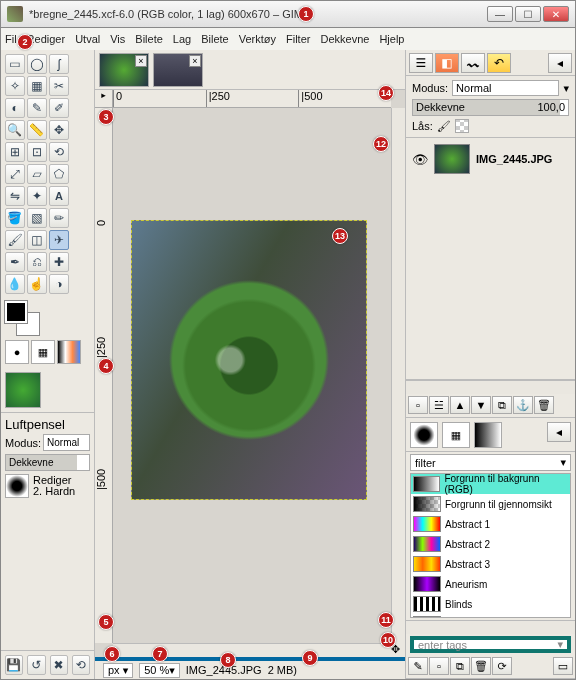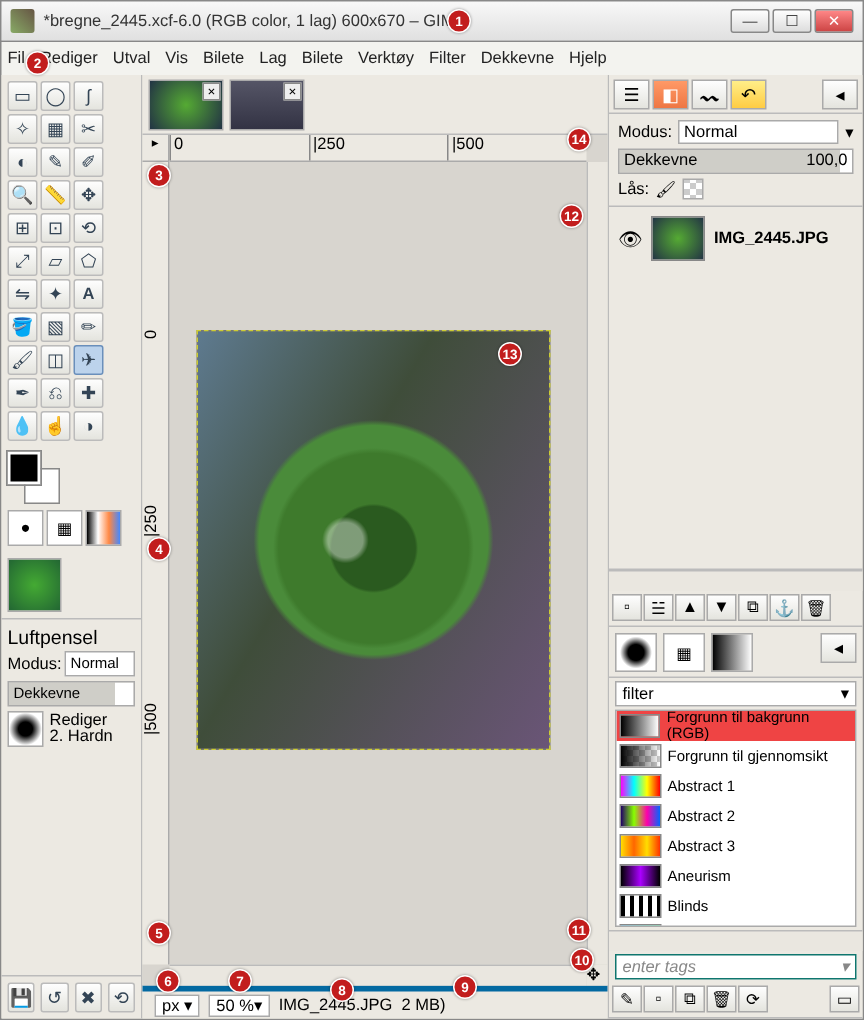--- a/index.html
+++ b/index.html
@@ -90,24 +90,24 @@
 
 .rtabs2 { height: 34px; display: flex; gap: 4px; padding: 4px; border-bottom: 1px solid #bbb; }
 .rtab2 { width: 28px; height: 26px; border: 1px solid #aaa; background: #fff; display: flex; align-items: center; justify-content: center; }
 .rtab2.brush { background: radial-gradient(circle,#000 30%,#fff 60%); }
 .rtab2.grad { background: linear-gradient(90deg,#000,#fff); }
 
 .filter { padding: 2px 4px; }
 .filter .fhdr { display: flex; justify-content: space-between; border: 1px solid #aaa; background: #fff; padding: 1px 4px; font-size: 10px; height: 17px; align-items: center; }
 .gradlist { height: 145px; overflow: hidden; border: 1px solid #aaa; background: #fff; margin-top: 2px; }
 .grow { display: flex; align-items: center; height: 20px; gap: 4px; padding: 0 2px; }
-.grow.sel { background: #ef4444; }
+.grow.sel { background: #5eead4; }
 .grow .sw { width: 28px; height: 16px; border: 1px solid #888; }
 .grow .nm { font-size: 10px; }
-.tags { padding: 3px 4px; display: flex; justify-content: space-between; border: 1px solid #0f766e; background: #fff; font-size: 10px; font-style: italic; color: #888; margin: 2px 4px; height: 17px; align-items: center; }
+.tags { padding: 3px 4px; display: flex; justify-content: space-between; border: 4px solid #0f766e; background: #fff; font-size: 10px; color: #888; margin: 2px 4px; height: 17px; align-items: center; }
 
 .dot { position: absolute; width: 16px; height: 16px; border-radius: 50%; background: #c21d1d; color: #fff; font-size: 9px; font-weight: bold; display: flex; align-items: center; justify-content: center; z-index: 50; border: 1px solid #fff; box-shadow: 0 0 2px rgba(0,0,0,.4); }
 </style>
 </head>
 <body>
 
 <div class="titlebar">
   <div class="logo"></div>
   <div class="title">*bregne_2445.xcf-6.0 (RGB color, 1 lag) 600x670 – GIMP</div>
   <div class="winbtns">

